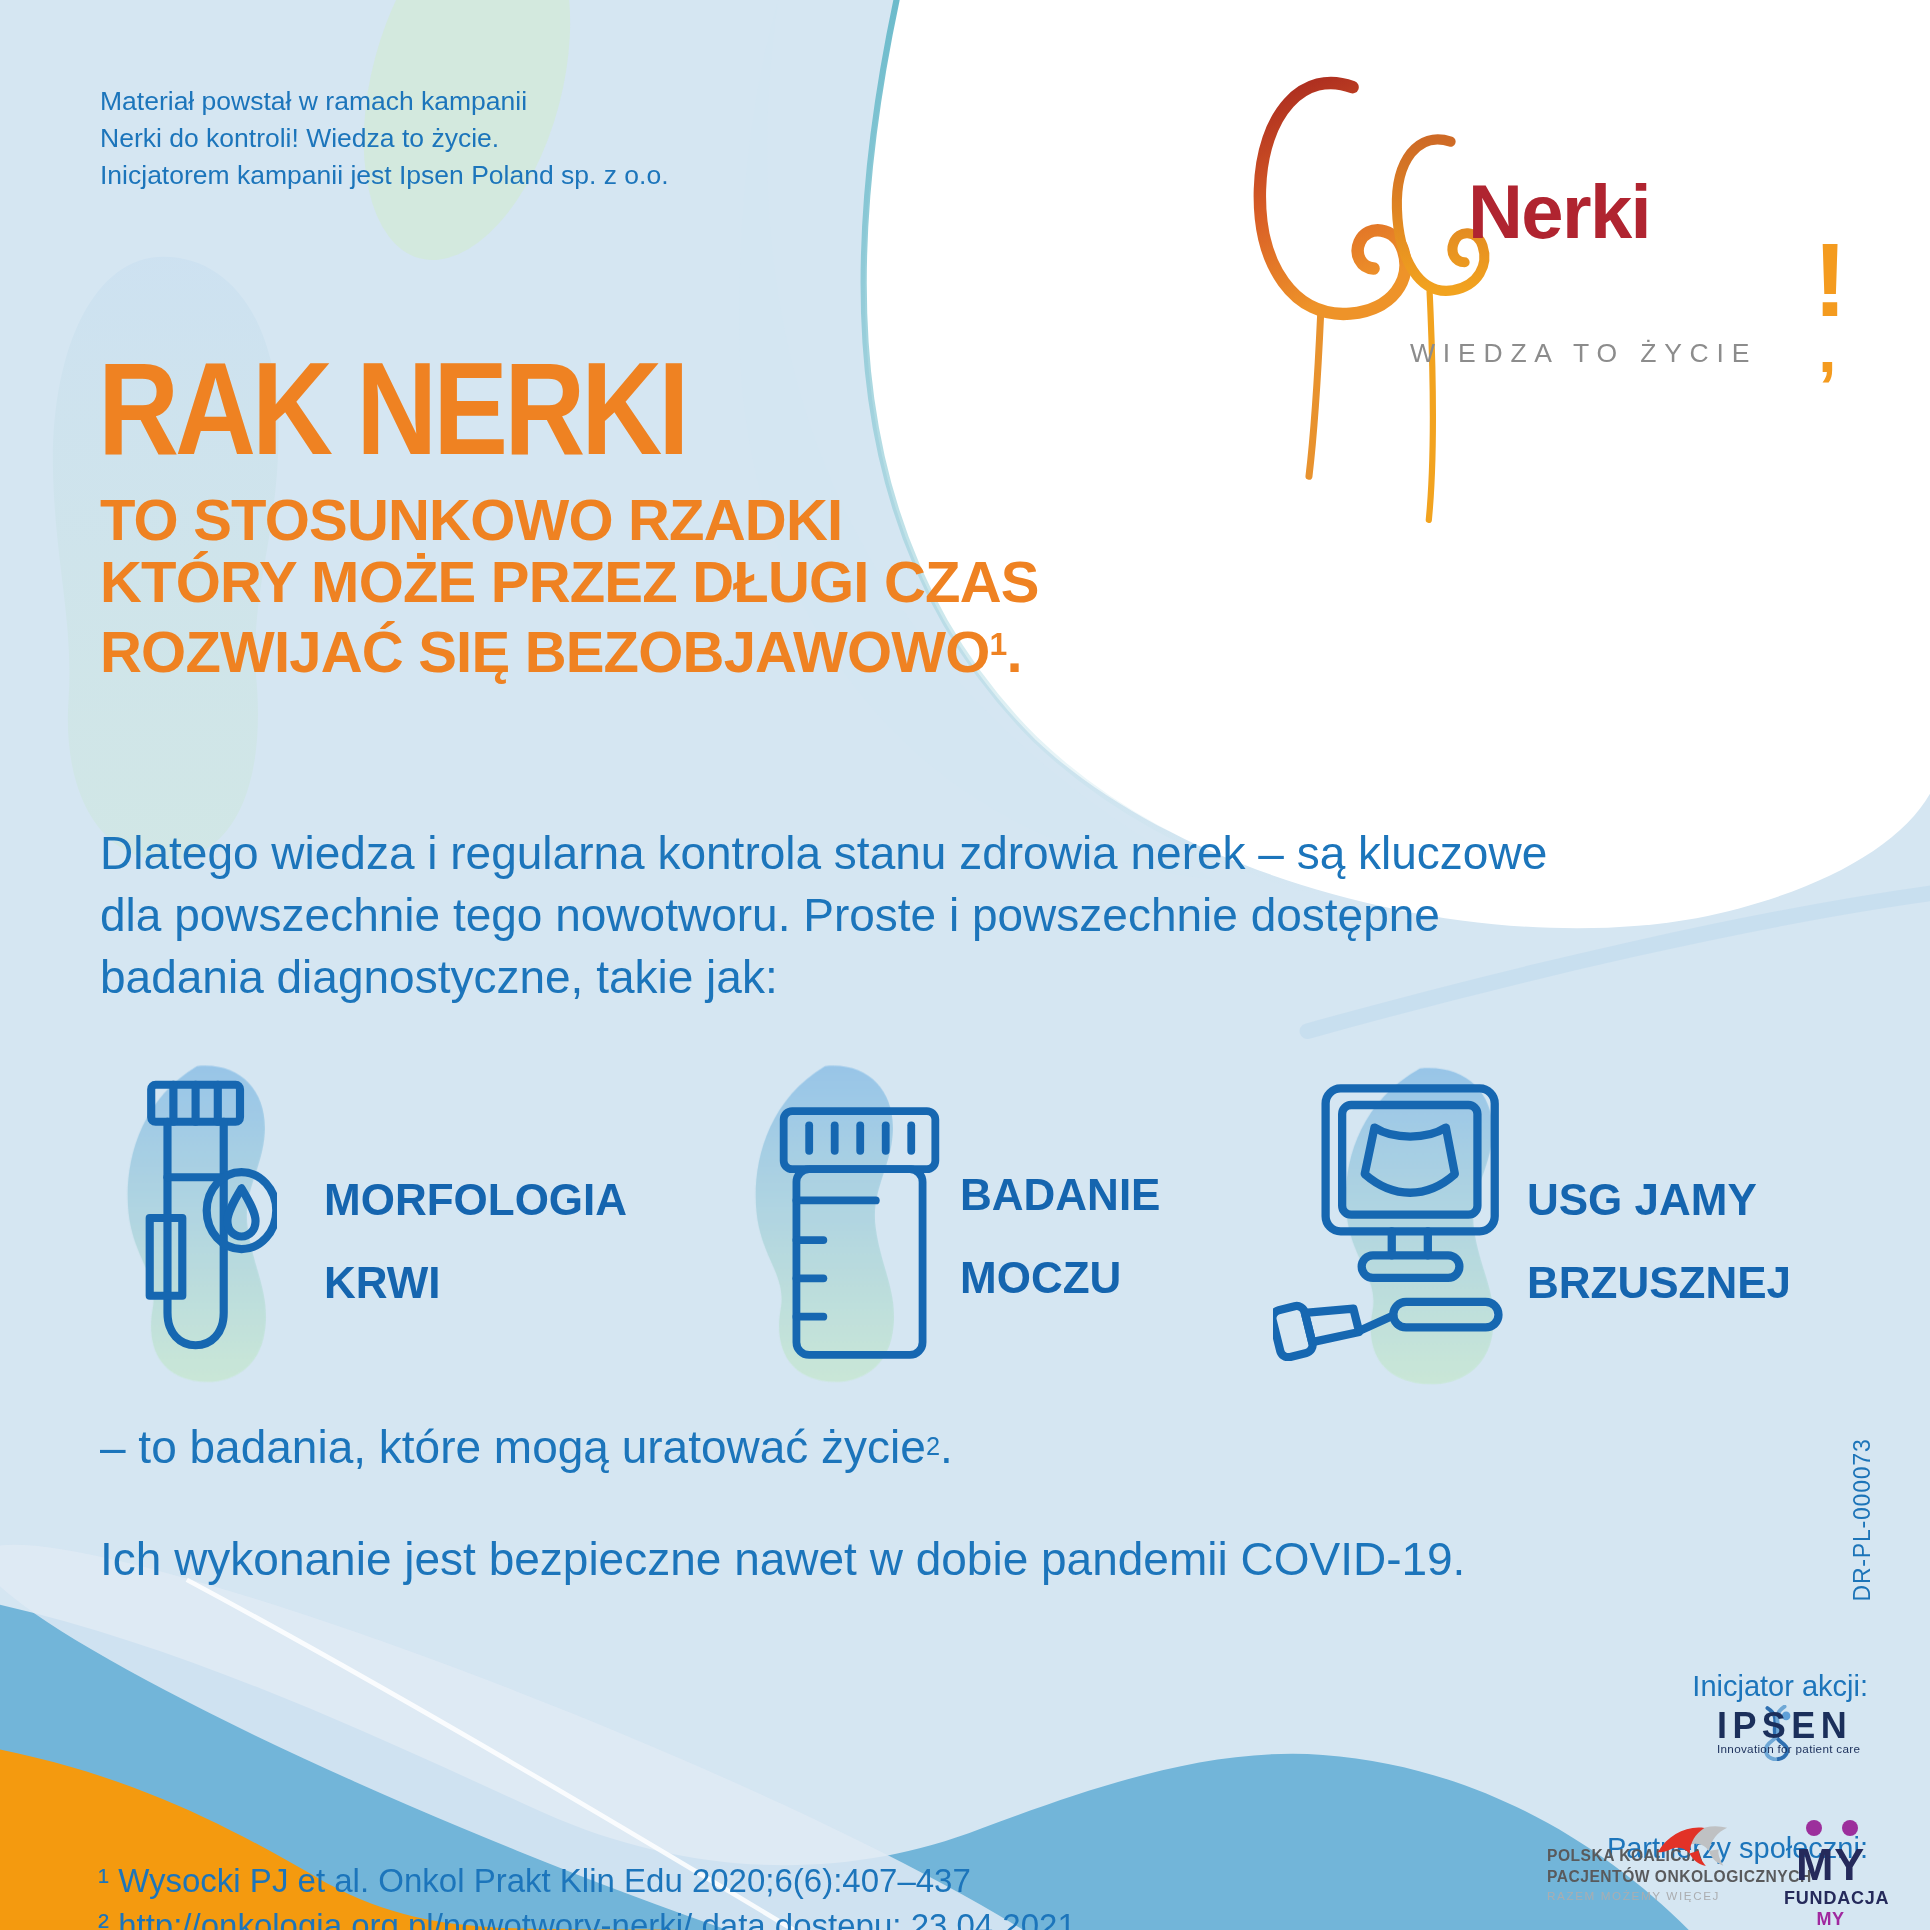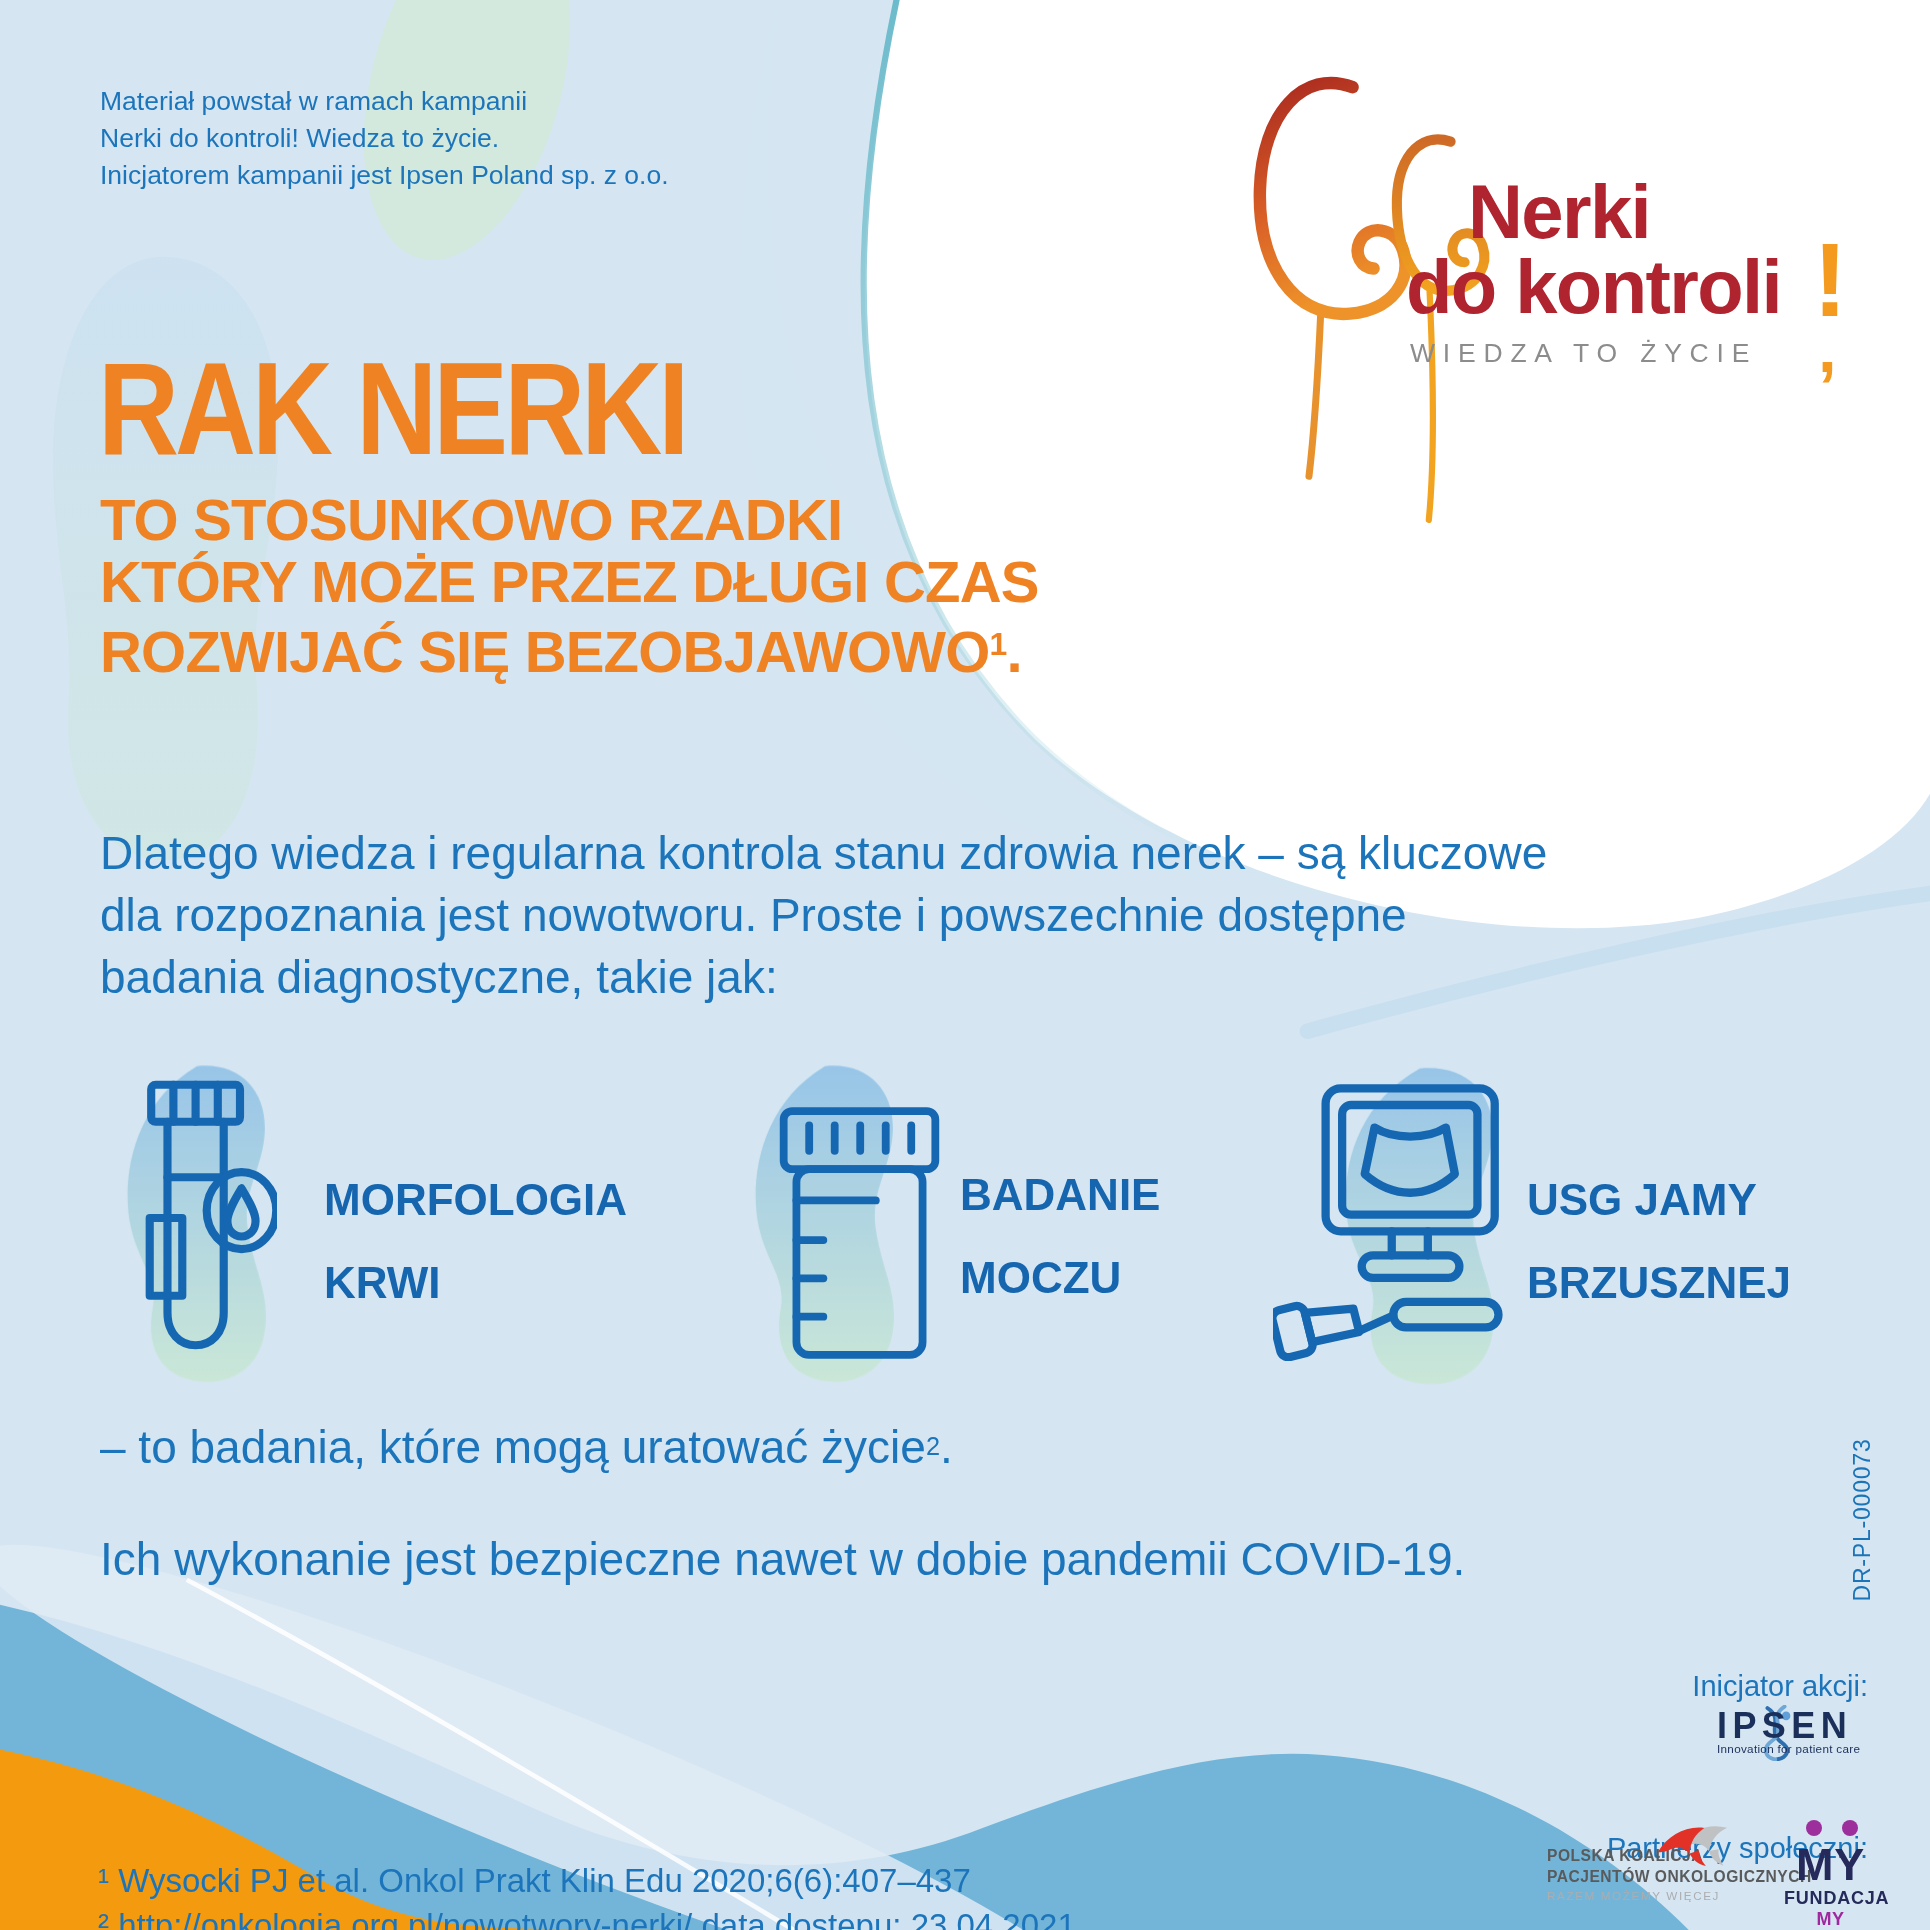--- a/index.html
+++ b/index.html
@@ -138,35 +138,34 @@
     </g>
   </svg>
 
   <div id="disclaimer" class="abs">
     <div>Materiał powstał w ramach kampanii</div>
     <div>Nerki do kontroli! Wiedza to życie.</div>
     <div>Inicjatorem kampanii jest Ipsen Poland sp. z o.o.</div>
   </div>
 
   <div id="logo-line1" class="abs">Nerki</div>
-  <div id="logo-line2" class="abs">do kontroli</div>
   <div id="logo-excl" class="abs">!</div>
   <div id="logo-tagline" class="abs">WIEDZA TO ŻYCIE</div>
   <div id="logo-tagline-mark" class="abs">,</div>
 
   <div id="title" class="abs">RAK NERKI</div>
   <div id="subtitle" class="abs">
     <div>TO STOSUNKOWO RZADKI</div>
     <div>KTÓRY MOŻE PRZEZ DŁUGI CZAS</div>
     <div><span>ROZWIJAĆ SIĘ BEZOBJAWOWO</span><sup>1</sup><span>.</span></div>
   </div>
 
   <div id="intro" class="abs">
     <div>Dlatego wiedza i regularna kontrola stanu zdrowia nerek – są kluczowe</div>
-    <div>dla rozpoznania jest nowotworu. Proste i powszechnie dostępne</div>
+    <div>dla powszechnie tego nowotworu. Proste i powszechnie dostępne</div>
     <div>badania diagnostyczne, takie jak:</div>
   </div>
 
   <svg id="icon-1" class="abs" width="148" height="282" viewBox="0 0 200 380" fill="none" stroke="#1667B1" stroke-width="11" stroke-linecap="round" stroke-linejoin="round">
     <rect x="30" y="10" width="120" height="50" rx="6"></rect>
     <line x1="60" y1="10" x2="60" y2="60"></line>
       <line x1="90" y1="10" x2="90" y2="60"></line>
       <line x1="120" y1="10" x2="120" y2="60"></line>
     <path d="M52,60 L52,318 C52,346 69,362 90,362 C111,362 128,346 128,318 L128,60"></path>
     <line x1="52" y1="135" x2="128" y2="135"></line>

